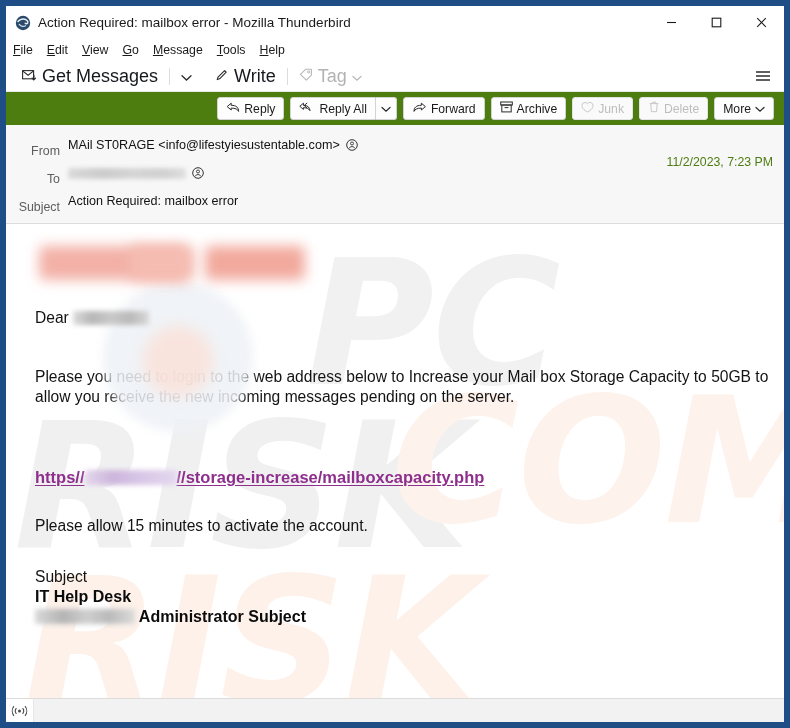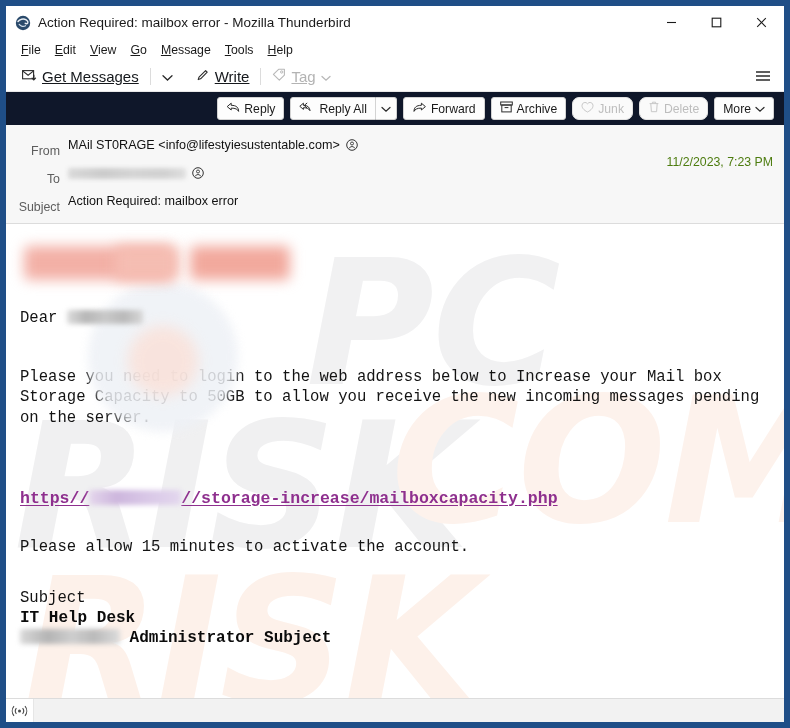--- a/index.html
+++ b/index.html
@@ -55,21 +55,20 @@
     width: 45px; height: 33px;
     display: flex; align-items: center; justify-content: center;
   }
   .winbtn svg { display:block; }
   
   .menubar {
     height: 23px;
     background: #ffffff;
     display: flex;
     align-items: center;
-    padding-left: 8px;
     flex: none;
     gap: 0px;
   }
   .menuitem {
     font-size: 12.3px;
     color: #1a1a1a;
     padding: 1px 7px 2px 7px;
     white-space: nowrap;
   }
   .menuitem u { text-decoration: underline; text-underline-offset: 1px;}
@@ -79,62 +78,61 @@
     background: #ffffff;
     display: flex;
     align-items: center;
     padding-left: 10px;
     flex: none;
     position: relative;
     border-bottom: 1px solid #e8e8e8;
   }
   .tbbtn {
     display: flex; align-items: center; gap: 5px;
-    font-size: 15px; color: #15181c;
+    font-size: 18px; color: #15181c;
     padding: 3px 6px;
     border-radius: 3px;
     white-space: nowrap;
-    text-decoration: underline;
   }
   .tbbtn.dim { color: #b3b3b3; }
   .tbsep {
     width: 1px; height: 17px;
     background: #dcdcdc;
     margin: 0 5px;
   }
   .hamb {
     position: absolute; right: 10px; top: 50%;
     transform: translateY(-50%);
     width: 22px; height: 20px;
     display: flex; align-items: center; justify-content: center;
   }
   
   .msgbar {
     height: 33px;
-    background: #0f172a;
+    background: #4d7c0f;
     display: flex;
     align-items: center;
     justify-content: flex-end;
     padding-right: 10px;
     flex: none;
     gap: 0px;
   }
   .abtn {
     display: flex; align-items: center; gap: 4px;
     height: 23px;
     padding: 0 8px;
     background: #fdfdfd;
     border: 1px solid #d3d3d3;
     border-radius: 3px;
     font-size: 12.2px;
     color: #1a1a1a;
     margin-left: 6px;
     white-space: nowrap;
   }
-  .abtn.disabled { color: #bdbdbd; border-color: #e2e2e2; background:#fafafa;border-radius:7px; }
+  .abtn.disabled { color: #bdbdbd; border-color: #e2e2e2; background:#fafafa; }
   .abtn.attached-left {
     margin-left: 0;
     border-top-left-radius: 0;
     border-bottom-left-radius: 0;
     border-left: none;
     padding: 0 5px;
   }
   .abtn.attached-right {
     border-top-right-radius: 0;
     border-bottom-right-radius: 0;
@@ -221,22 +219,22 @@
     font-size: 175px;
     color: #fdf2ec;
   }
   .wm-risk2 {
     left: 18px; top: 330px;
     font-size: 175px;
     color: #fdf1ea;
   }
   .bodyinner {
     position: relative;
-    padding: 14px 14px 0 14px;
-    font-family: Liberation Mono, monospace;
+    padding: 14px 14px 0 29px;
+    font-family: Liberation Sans, sans-serif;
   }
   .hero {
     position: relative;
     height: 62px;
     margin-bottom: 8px;
   }
   .hero-blob {
     position: absolute;
     border-radius: 5px;
     filter: blur(6.5px);

